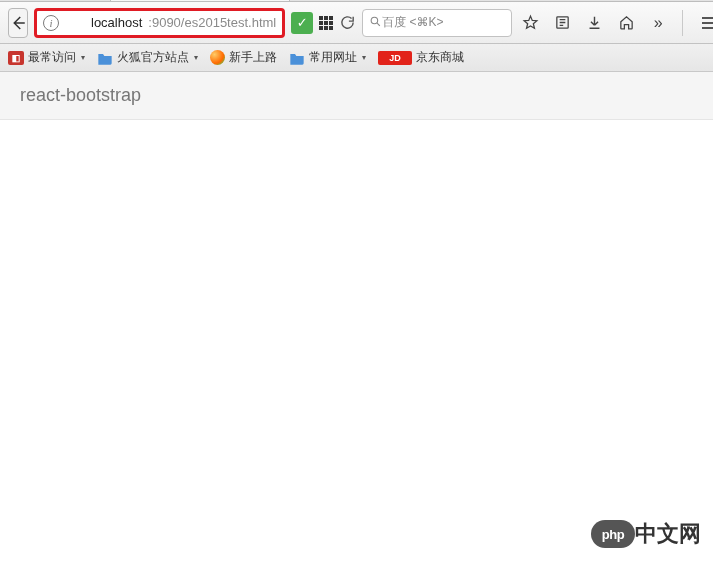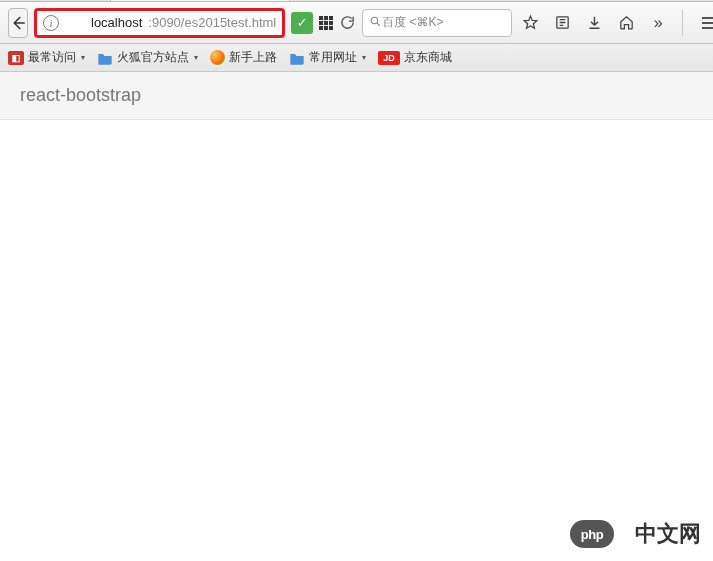--- a/index.html
+++ b/index.html
@@ -34,29 +34,29 @@
     .menu-btn{ width:30px; height:28px; display:flex; flex-direction:column; align-items:center; justify-content:center; gap:3px; cursor:pointer; }
     .menu-btn span{ width:16px; height:2px; background:#555; }
 
     
     .bmbar{ height:28px; background:linear-gradient(#f0f0f0,#e6e6e6); border-bottom:1px solid #c8c8c8; display:flex; align-items:center; padding:0 8px; gap:12px; font-size:12px; color:#333; }
     .bm{ display:flex; align-items:center; gap:4px; cursor:pointer; }
     .bm-ico{ width:16px; height:14px; }
     .folder{ fill:#4a90d9; }
     .badge-ico{ width:16px; height:14px; background:#c7352e; color:#fff; border-radius:2px; font-size:9px; display:flex; align-items:center; justify-content:center; font-weight:bold; }
     .ff-ico{ width:15px; height:15px; border-radius:50%; background:radial-gradient(circle at 30% 30%, #ffcc66, #ff6a00 60%, #8a3 80%); }
-    .jd-ico{ width:22px; height:14px; background:#e2231a; color:#fff; font-size:9px; font-weight:bold; display:flex; align-items:center; justify-content:center; border-radius:2px; }
+    .jd-ico{ width:34px; height:14px; background:#e2231a; color:#fff; font-size:9px; font-weight:bold; display:flex; align-items:center; justify-content:center; border-radius:2px; }
     .tri{ font-size:8px; color:#555; margin-left:1px; }
 
     
     .page{ background:#fff; }
     .content-bar{ height:48px; background:#f5f5f5; border-bottom:1px solid #e5e5e5; display:flex; align-items:center; padding:0 20px; color:#777; font-size:18px; }
 
     
-    .watermark{ position:absolute; right:12px; bottom:12px; display:flex; align-items:center; gap:21px; font-size:22px; font-weight:bold; color:#333; }
+    .watermark{ position:absolute; right:12px; bottom:12px; display:flex; align-items:center; gap:0; font-size:22px; font-weight:bold; color:#333; }
     .wm-logo{ width:44px; height:28px; background:#555; border-radius:14px; color:#fff; display:flex; align-items:center; justify-content:center; font-size:13px; font-weight:bold; letter-spacing:-0.5px; }
   </style>
 </head>
 <body>
 
 <div class="window-top">
   <div class="tabstrip">
 
     <div class="tab">
       

